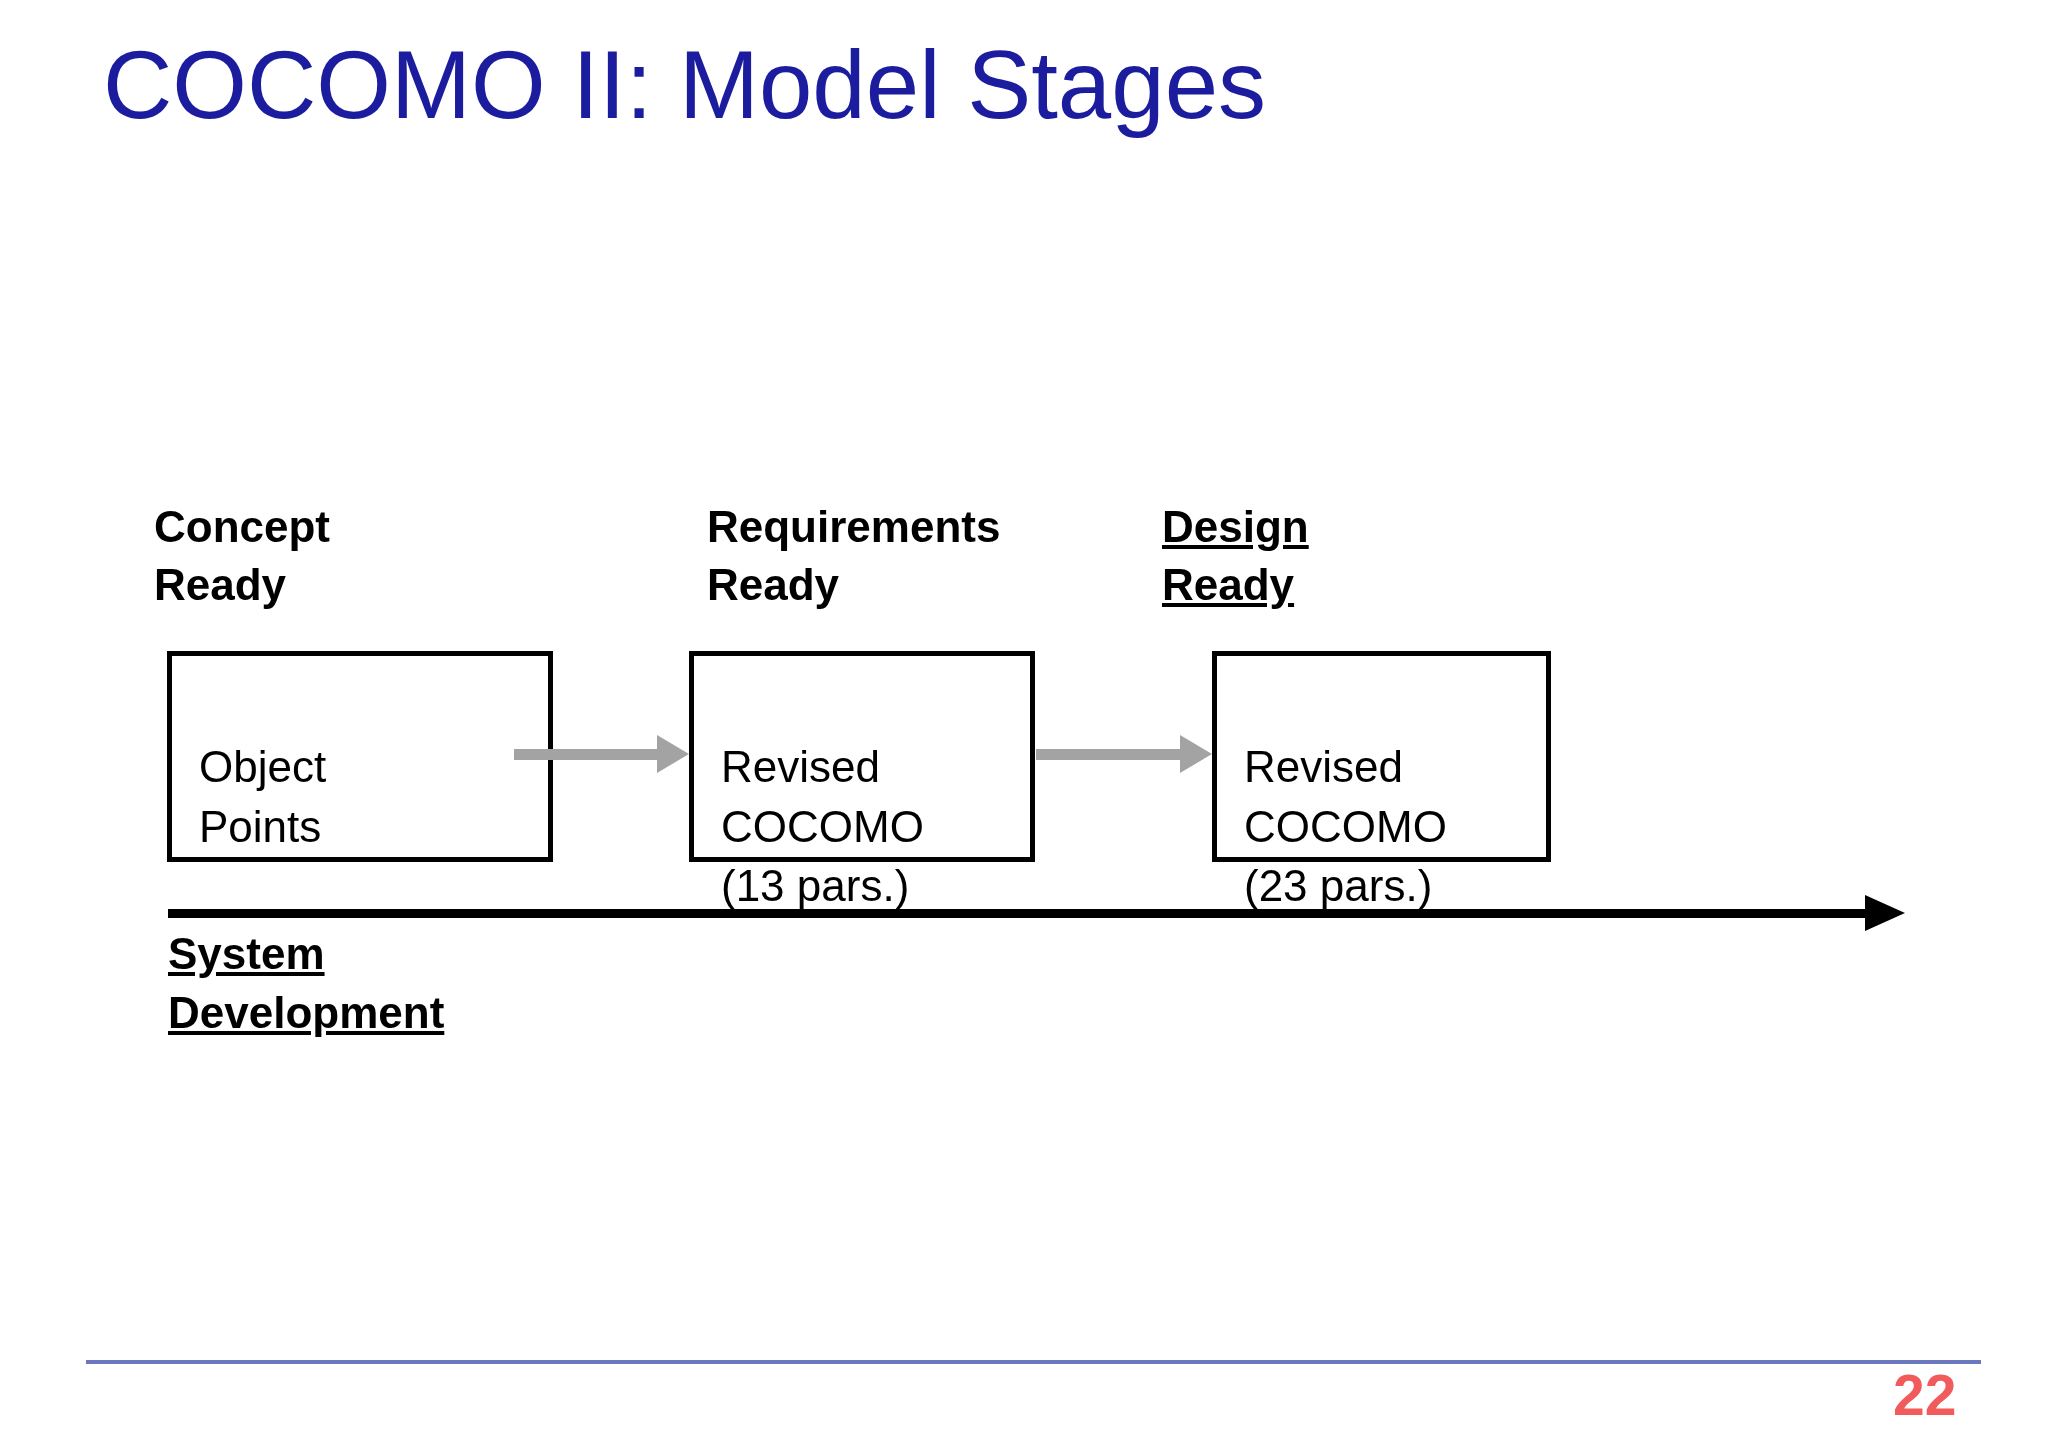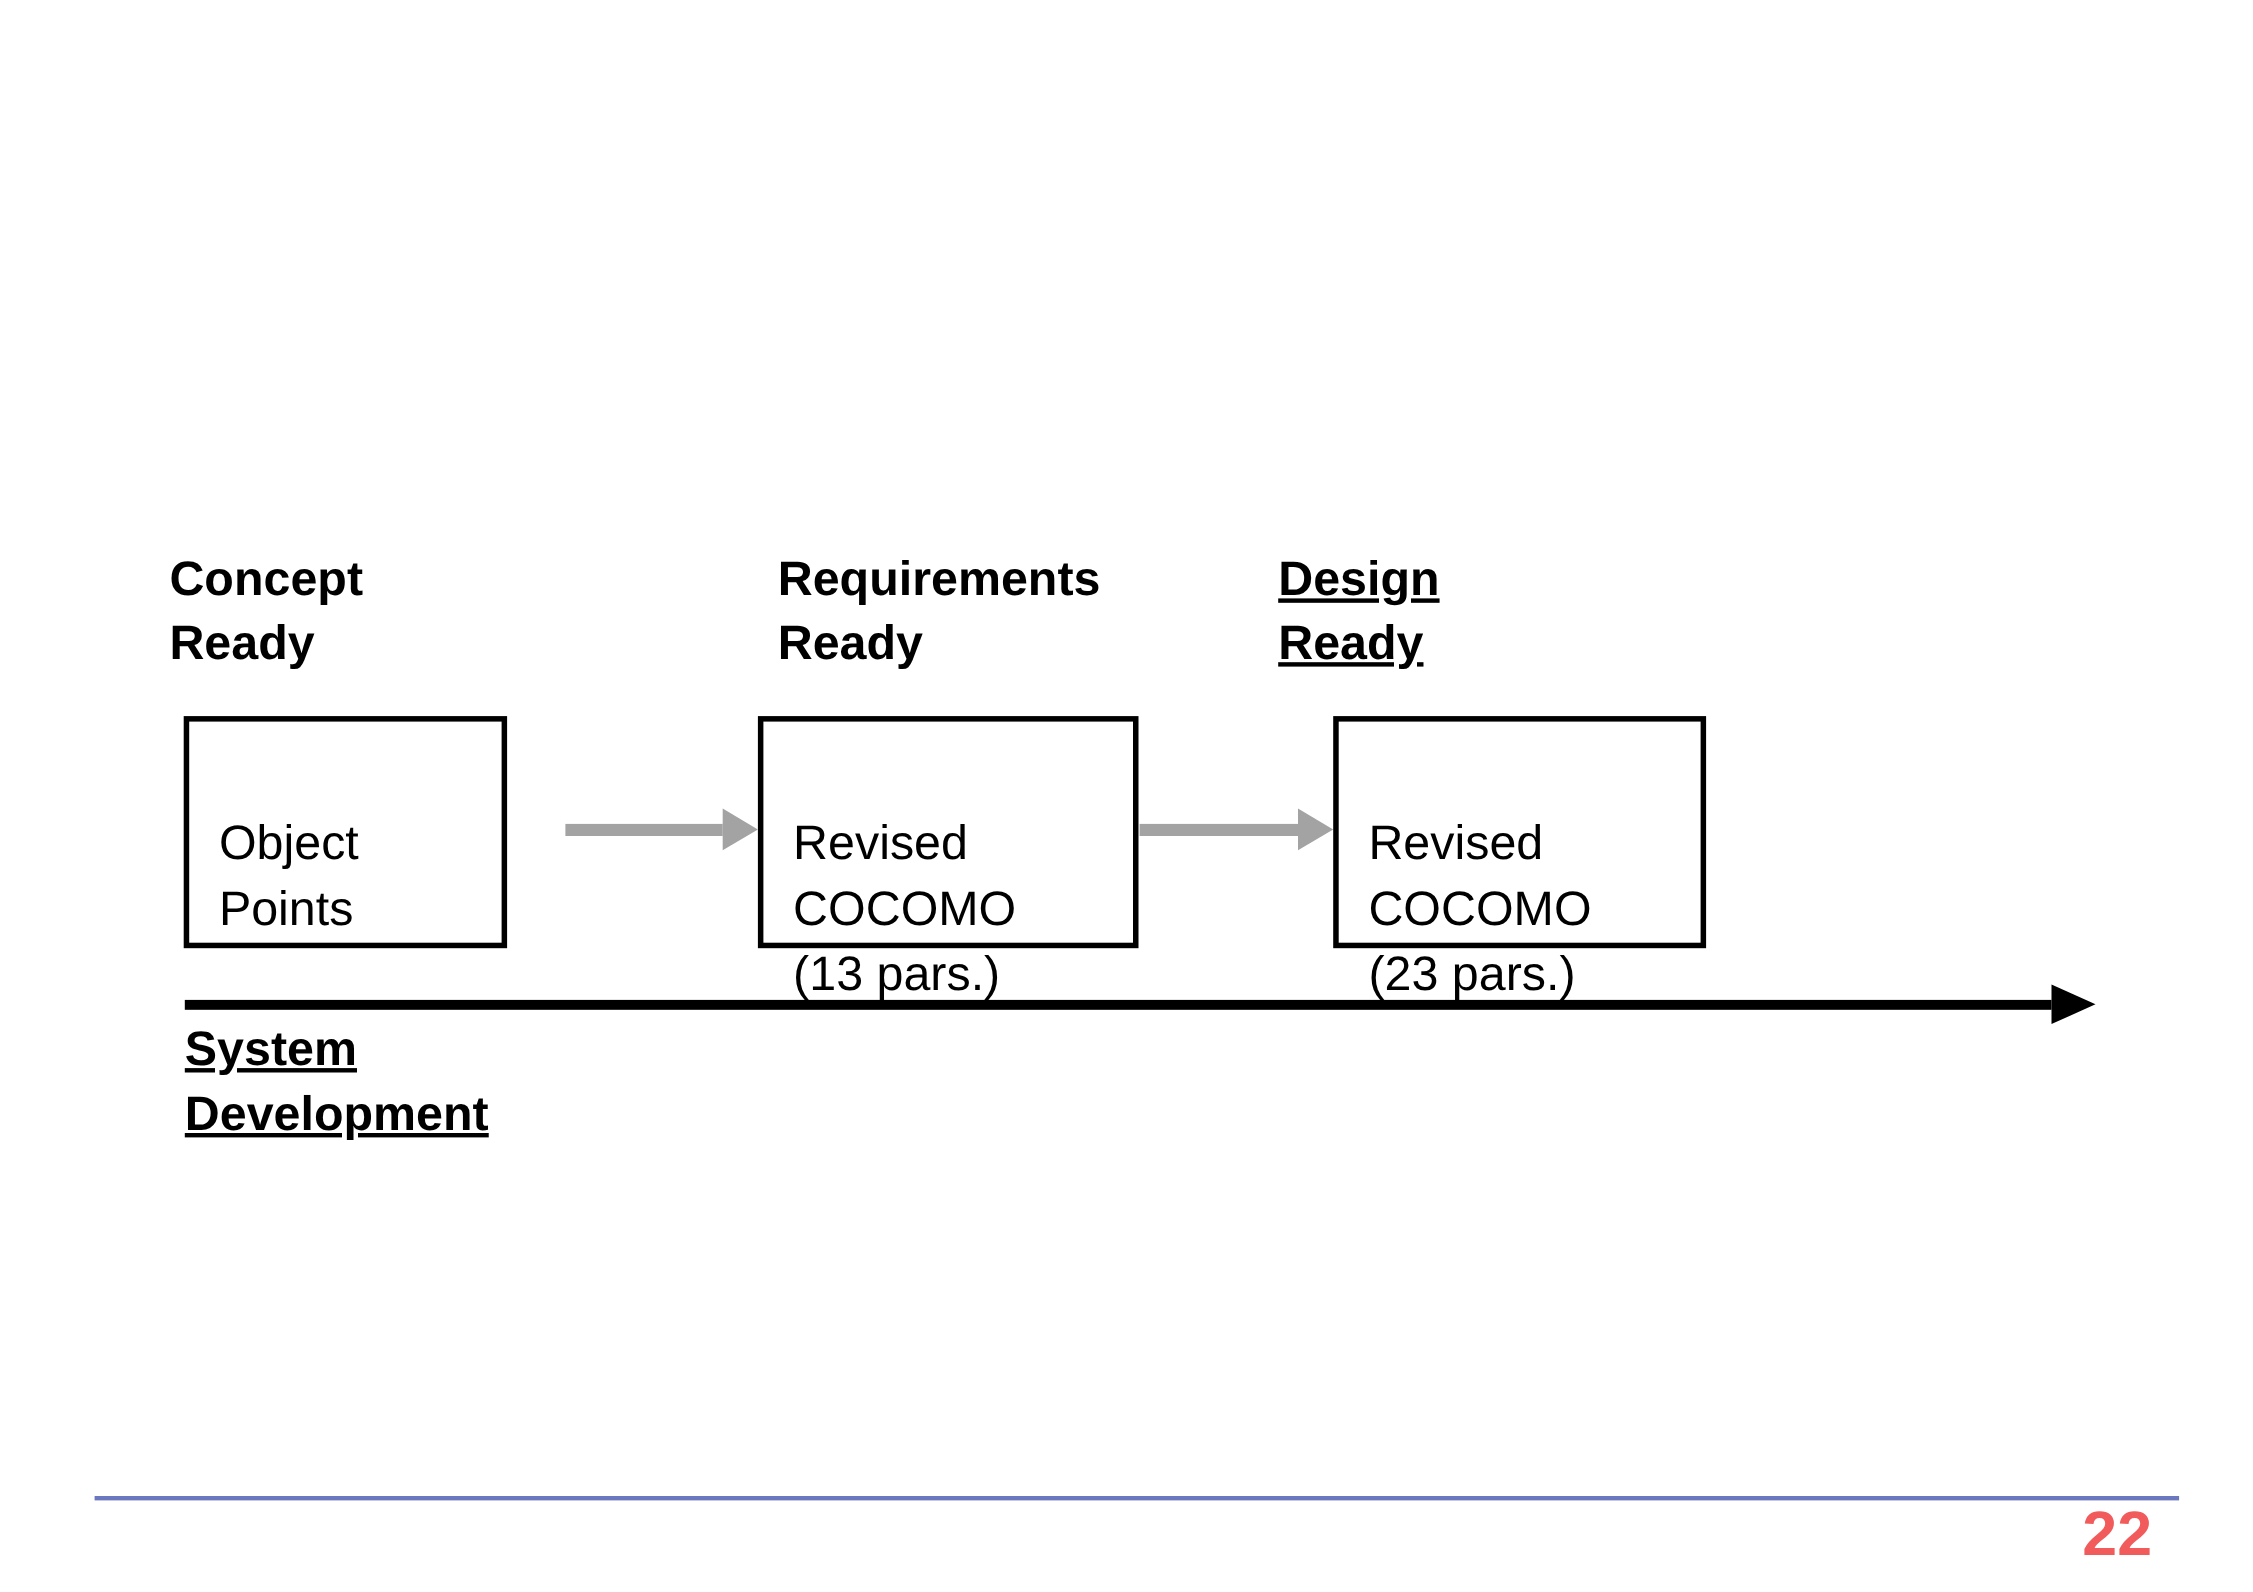--- a/index.html
+++ b/index.html
@@ -41,21 +41,21 @@
     position: absolute;
     top: 651px;
     height: 211px;
     border: 5px solid var(--box-border-color, #000000);
     background: #ffffff;
     padding: 22px 8px 0 27px;
     font-size: 44px;
     line-height: 1.35;
     white-space: pre-line;
   }
-  .b0 { left: 167px;  width: 294px; }
+  .b0 { left: 167px;  width: 386px; }
   .b1 { left: 689px;  width: 346px; }
   .b2 { left: 1212px; width: 339px; }
 
   .flow-arrow {
     position: absolute;
     top: 735px;
     height: 38px;
     display: flex;
     align-items: center;
   }
@@ -114,20 +114,21 @@
     font-size: 57px;
     color: var(--page-number-color, #F25B5B);
     font-weight: bold;
   }
 </style>
 </head>
 <body>
 
 <div class="slide">
 
+  <h1 class="title">COCOMO II: Model Stages</h1>
 
   <div>
 
     <div class="milestone m0">Concept
 Ready</div>
     <div class="milestone m1">Requirements
 Ready</div>
     <div class="milestone m2">Design
 Ready</div>
 

